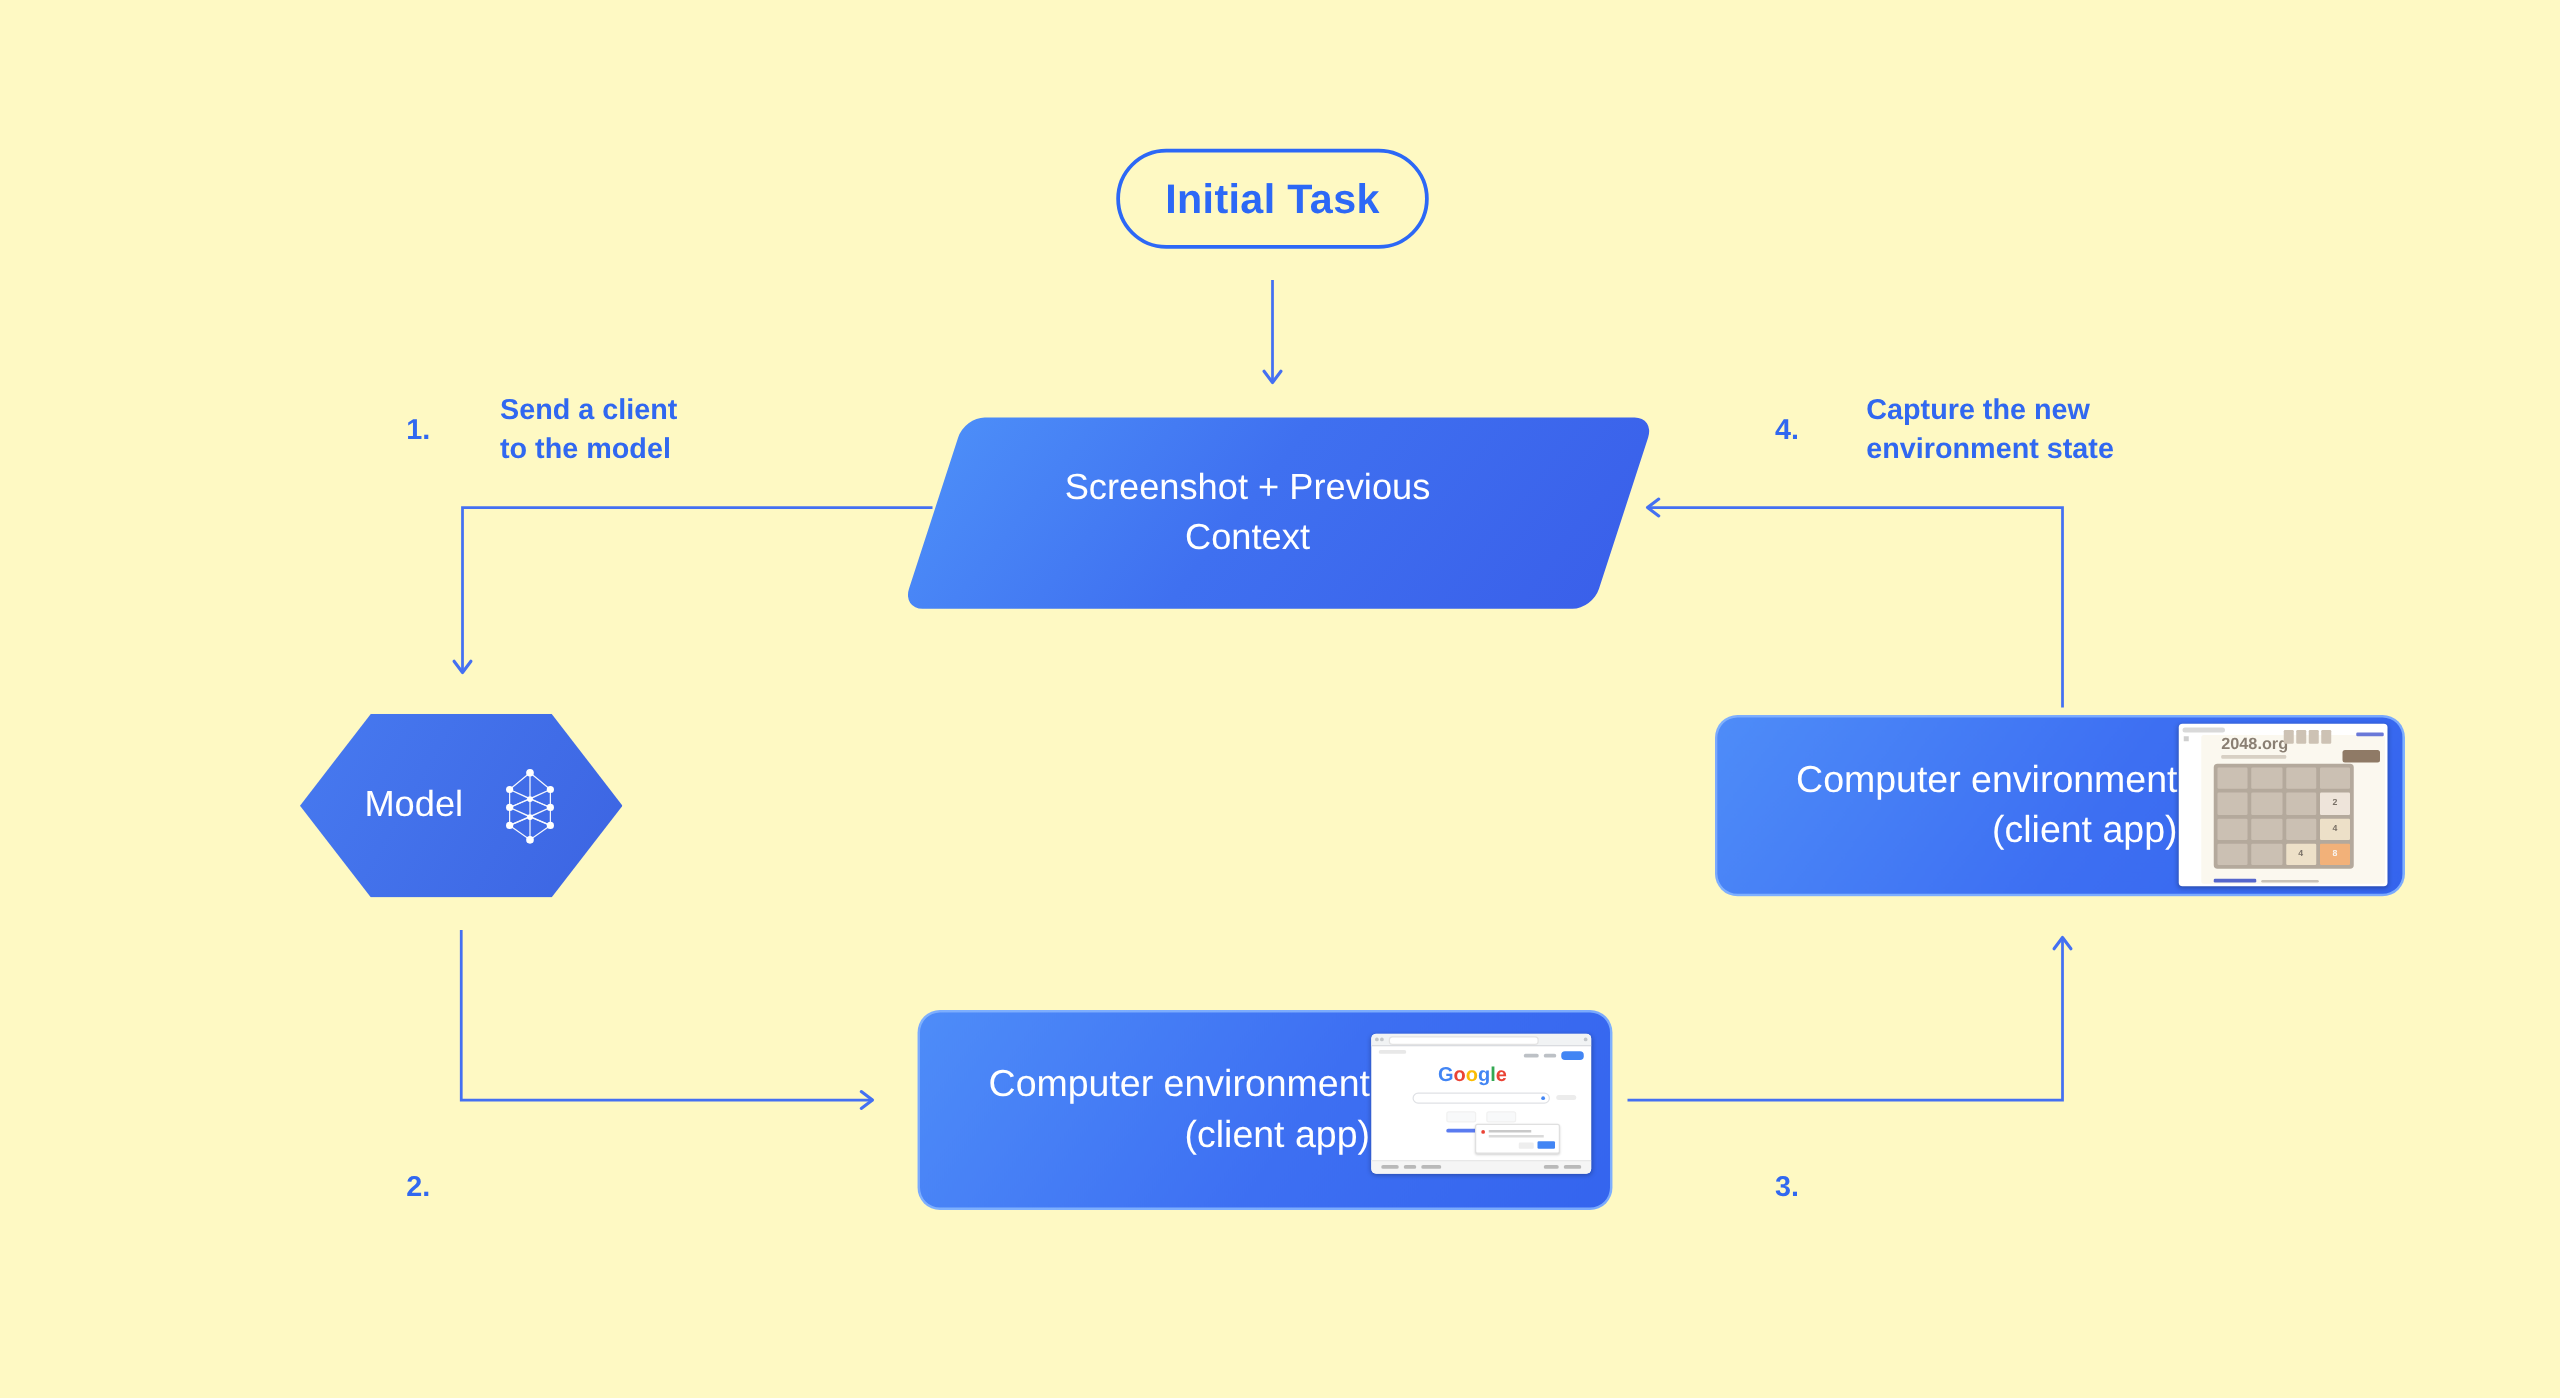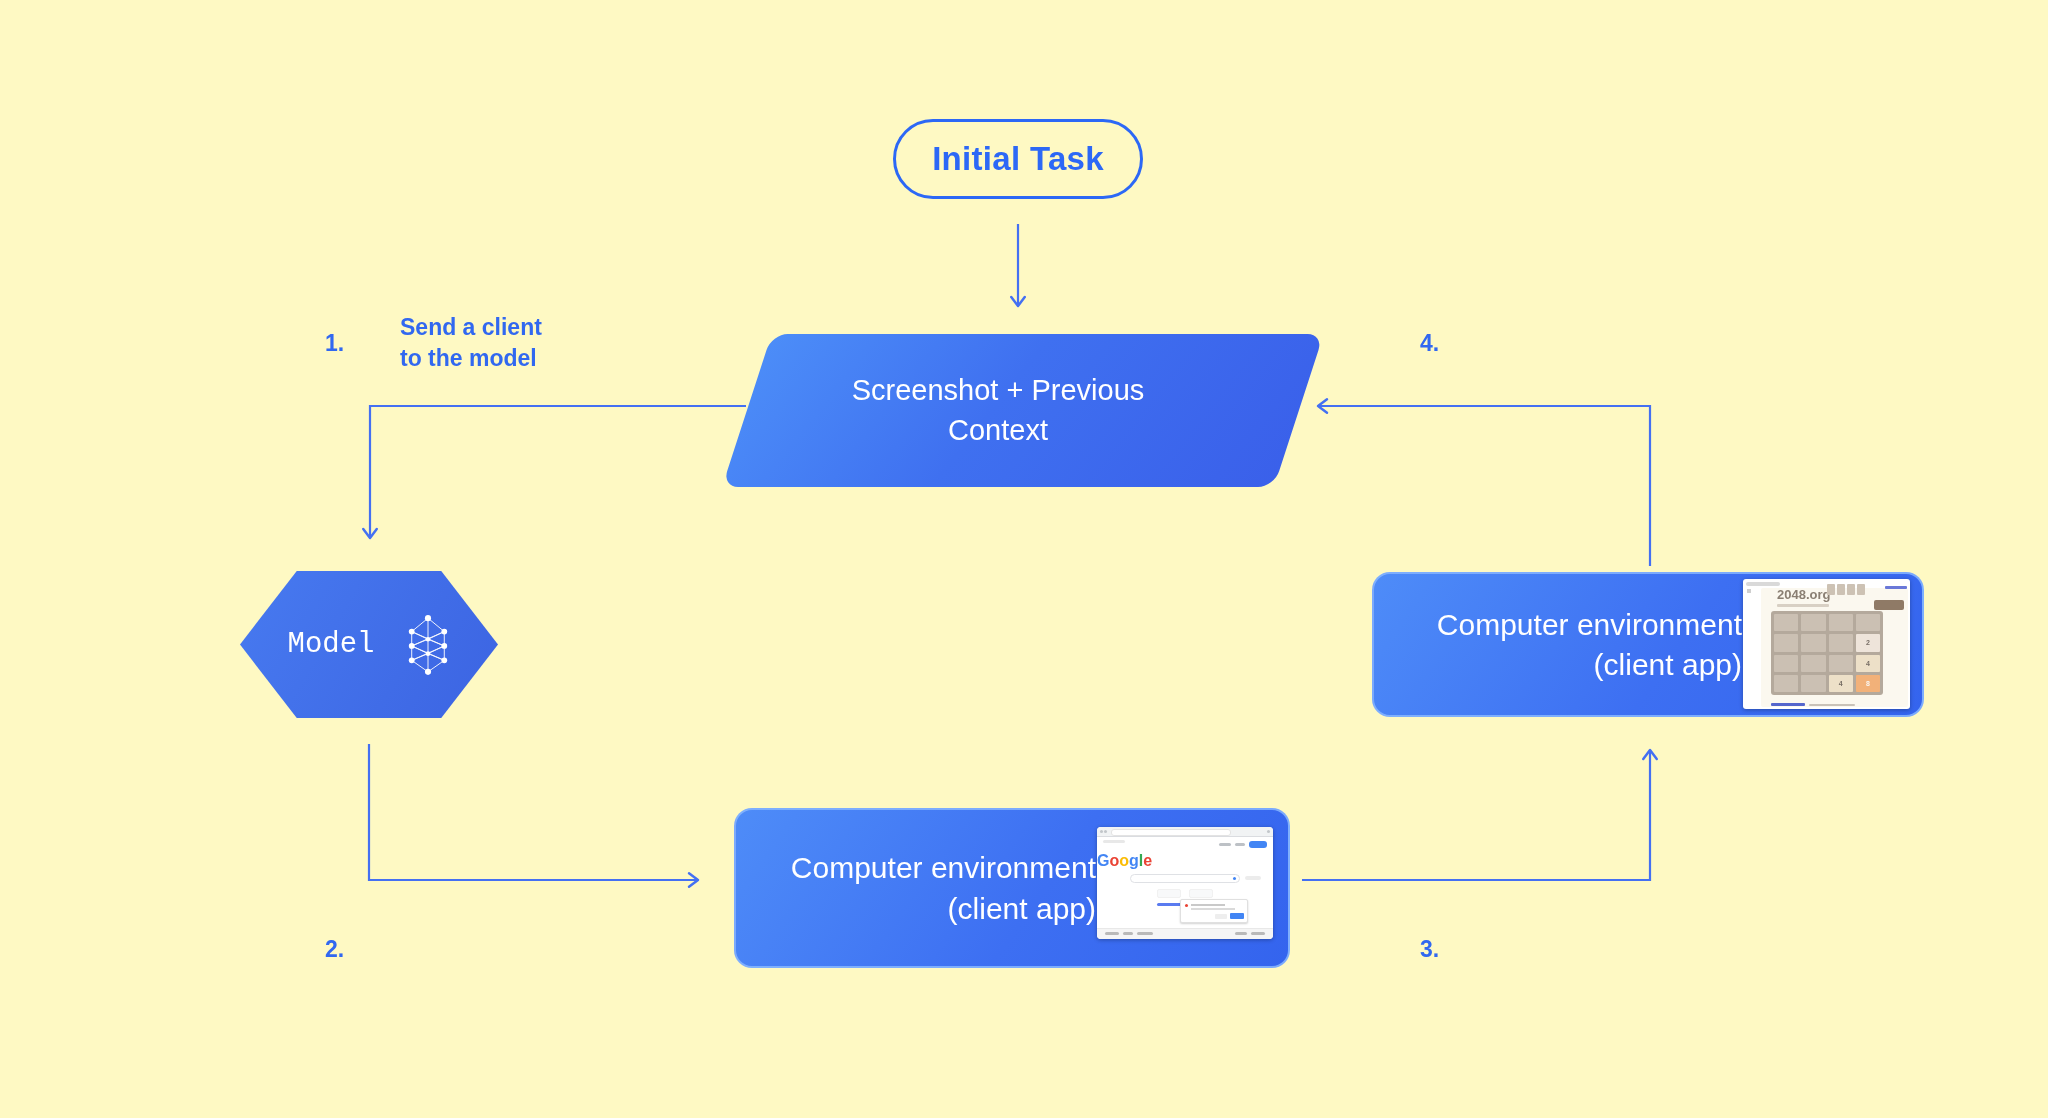--- a/index.html
+++ b/index.html
@@ -20,21 +20,21 @@
         background:linear-gradient(115deg,#4C8DF8 0%,#3F70F0 45%,#3A60EA 100%);
         border-radius:16px;}
   .para-inner{position:absolute;inset:0;transform:skewX(18deg);transform-origin:0 100%;
         display:flex;align-items:center;justify-content:center;text-align:center;}
   .para-label{color:#fff;font-size:29px;line-height:1.35;white-space:pre-line;font-weight:400;}
 
   
   .hex{position:absolute;left:240px;top:571px;width:258px;height:147px;
        background:linear-gradient(120deg,#477AF0 0%,#3C64E2 100%);
        clip-path:polygon(22% 0,78% 0,100% 50%,78% 100%,22% 100%,0 50%);
-       display:flex;align-items:center;justify-content:center;gap:30px;font-family:Liberation Mono, monospace;}
+       display:flex;align-items:center;justify-content:center;gap:30px;}
   .hex-label{color:#fff;font-size:29px;}
   .nn-icon{display:block;}
 
   
   .env{position:absolute;box-sizing:border-box;border-radius:18px;
        background:linear-gradient(125deg,#4E8CF8 0%,#3D6FF2 55%,#3464EE 100%);
        border:2px solid rgba(135,182,255,.85);}
   .env-bottom{left:734px;top:808px;width:556px;height:160px;}
   .env-right{left:1372px;top:572px;width:552px;height:145px;}
   .env-label{position:absolute;color:#fff;text-align:right;font-size:30px;line-height:1.35;
@@ -53,21 +53,21 @@
   
   .mini{position:absolute;background:#fff;overflow:hidden;box-shadow:0 1px 4px rgba(0,0,0,.3);}
   .mini-google{left:1097px;top:827px;width:176px;height:112px;border-radius:4px;}
   .mg-chrome{position:absolute;left:0;top:0;right:0;height:9px;background:#f1f3f4;border-bottom:1px solid #dadce0;}
   .mg-dot{position:absolute;top:3px;width:3px;height:3px;border-radius:50%;background:#c2c6ca;}
   .mg-url{position:absolute;left:14px;top:2px;width:118px;height:5px;background:#fff;border:1px solid #e3e3e3;border-radius:3px;}
   .mg-bm{position:absolute;left:6px;top:13px;width:22px;height:3px;background:#e8e8e8;border-radius:2px;}
   .mg-acct{position:absolute;right:6px;top:14px;display:flex;align-items:center;gap:4px;}
   .mg-bar{width:12px;height:3px;background:#bdc1c6;border-radius:2px;}
   .mg-signin{width:18px;height:7px;background:#4285f4;border-radius:3px;}
-  .mg-logo{position:absolute;left:0;right:14px;top:25px;text-align:left;font-size:16px;font-weight:700;letter-spacing:0;filter:blur(.3px);}
+  .mg-logo{position:absolute;left:0;right:14px;top:25px;text-align:center;font-size:16px;font-weight:700;letter-spacing:0;filter:blur(.3px);}
   .mg-search{position:absolute;left:33px;top:47px;width:110px;height:9px;box-sizing:border-box;
              border:1px solid #dfe1e5;border-radius:6px;background:#fff;}
   .mg-mic{position:absolute;right:3px;top:2px;width:3px;height:3px;border-radius:50%;background:#4285f4;}
   .mg-side{position:absolute;left:148px;top:49px;width:16px;height:4px;background:#ececec;border-radius:2px;}
   .mg-btns{position:absolute;left:0;right:0;top:62px;display:flex;justify-content:center;gap:8px;}
   .mg-btn{width:22px;height:7px;background:#f8f9fa;border:1px solid #f1f1f1;border-radius:2px;}
   .mg-link{position:absolute;left:60px;top:76px;width:56px;height:3px;background:#5a7bf0;border-radius:2px;}
   .mg-dialog{position:absolute;left:83px;top:72px;width:66px;height:22px;background:#fff;border:1px solid #e0e0e0;
              border-radius:2px;box-shadow:0 1px 2px rgba(0,0,0,.18);}
   .mg-dlg-ico{position:absolute;left:4px;top:4px;width:3px;height:3px;border-radius:50%;background:#ea4335;}
@@ -240,14 +240,16 @@
     <span class="m2-blink"></span>
     <span class="m2-glink"></span>
   </div>
 
   <span class="step-num s1n">1.</span>
   <span class="step-text s1t">Send a client
 to the model</span>
   <span class="step-num s2n">2.</span>
   <span class="step-num s3n">3.</span>
   <span class="step-num s4n">4.</span>
+  <span class="step-text s4t">Capture the new
+environment state</span>
 
 </div>
 
 </body></html>

